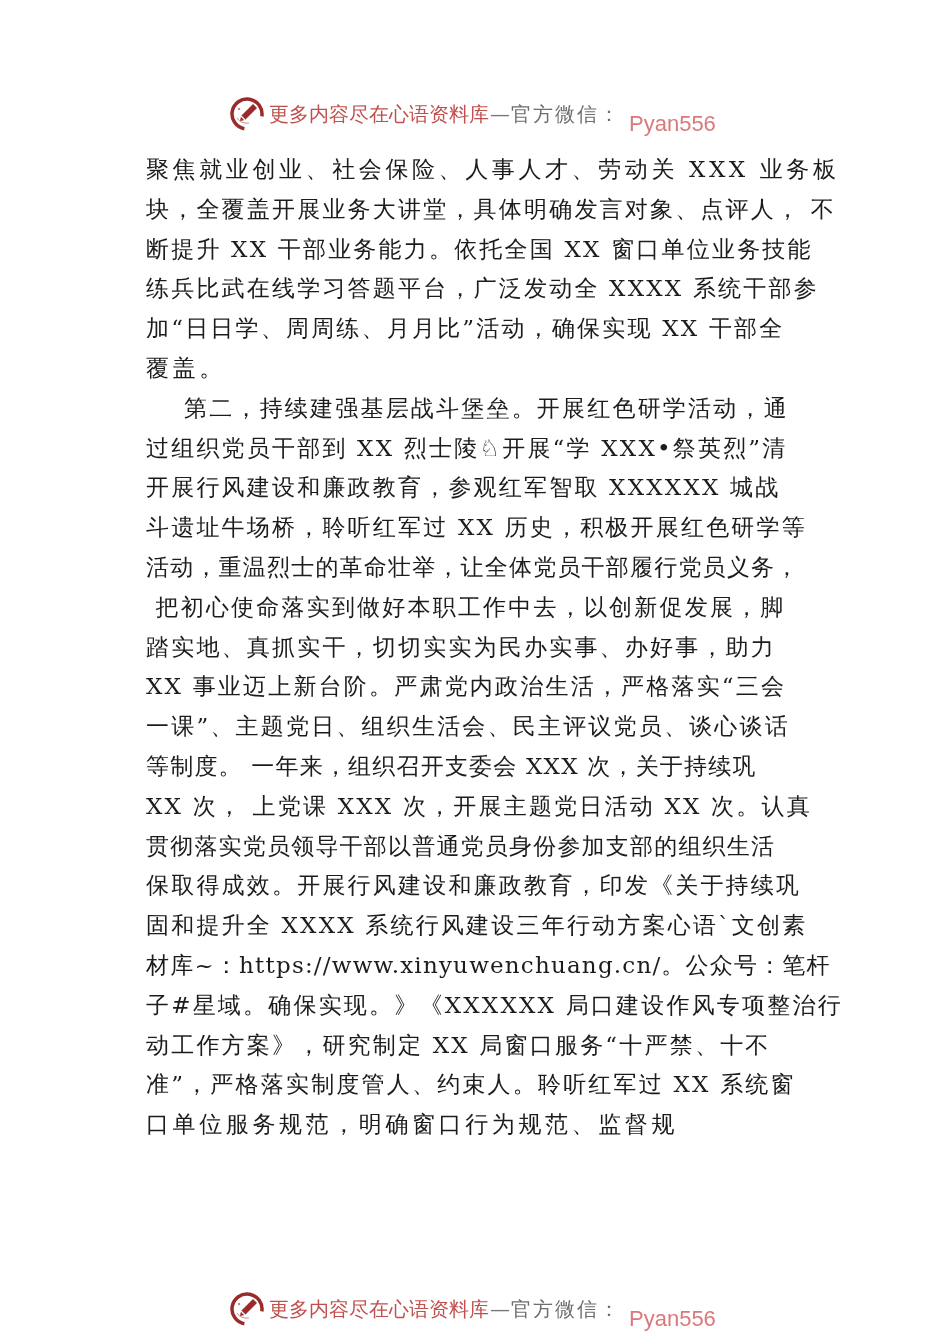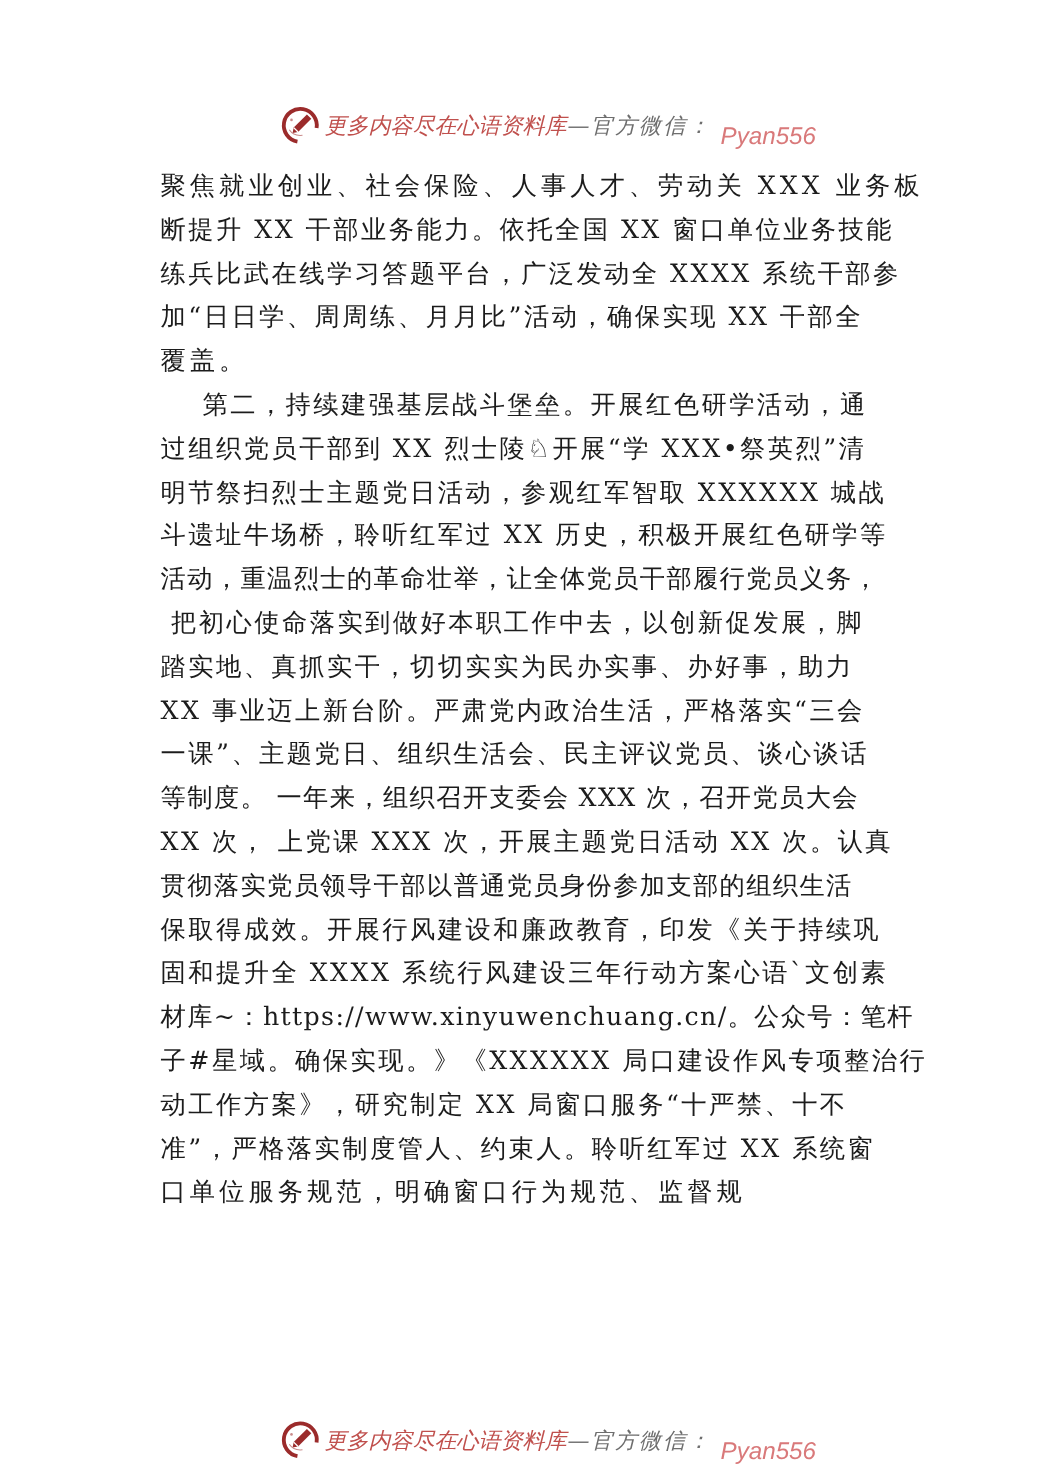--- a/index.html
+++ b/index.html
@@ -10,26 +10,25 @@
     body {
       width: 950px;
       height: 1344px;
       position: relative;
       overflow: hidden;
       font-family: "DejaVu Serif", "Liberation Serif", serif;
       color: #1a1a1a;
     }
     .banner {
       position: absolute;
-      left: 255px;
+      left: 229px;
       height: 40px;
       display: flex;
       align-items: center;
       white-space: nowrap;
-      font-style: italic;
     }
     .banner.top { top: 94px; }
     .banner.bottom { top: 1289px; }
     .banner .logo {
       width: 36px;
       height: 36px;
       margin-right: 4px;
       flex: 0 0 auto;
     }
     .banner .promo {
@@ -86,34 +85,35 @@
     <circle cx="10" cy="13" r="1.2" fill="#c98a8a"></circle>
   </svg>
   <span class="promo">更多内容尽在心语资料库</span>
   <span class="dash">—</span>
   <span class="wechat-label">官方微信：</span>
   <span class="wechat-id">Pyan556</span>
 </div>
 
 <div class="content">
   <div class="line">聚焦就业创业、社会保险、人事人才、劳动关 XXX 业务板</div>
+  <div class="line tight">块，全覆盖开展业务大讲堂，具体明确发言对象、点评人， 不</div>
   <div class="line tight">断提升 XX 干部业务能力。依托全国 XX 窗口单位业务技能</div>
   <div class="line tight">练兵比武在线学习答题平台，广泛发动全 XXXX 系统干部参</div>
   <div class="line tight">加“日日学、周周练、月月比”活动，确保实现 XX 干部全</div>
   <div class="line">覆盖。</div>
   <div class="line tight">    第二，持续建强基层战斗堡垒。开展红色研学活动，通</div>
   <div class="line tight">过组织党员干部到 XX 烈士陵♘开展“学 XXX•祭英烈”清</div>
-  <div class="line tight">明节祭扫烈士主题党日活动，参观红军智取 XXXXXX 城战</div>
+  <div class="line tight">开展行风建设和廉政教育，参观红军智取 XXXXXX 城战</div>
   <div class="line tight">斗遗址牛场桥，聆听红军过 XX 历史，积极开展红色研学等</div>
   <div class="line tighter">活动，重温烈士的革命壮举，让全体党员干部履行党员义务，</div>
   <div class="line tight"> 把初心使命落实到做好本职工作中去，以创新促发展，脚</div>
   <div class="line tight">踏实地、真抓实干，切切实实为民办实事、办好事，助力</div>
   <div class="line tight">XX 事业迈上新台阶。严肃党内政治生活，严格落实“三会</div>
   <div class="line tight">一课”、主题党日、组织生活会、民主评议党员、谈心谈话</div>
-  <div class="line tighter">等制度。 一年来，组织召开支委会 XXX 次，召开党员大会</div>
+  <div class="line tighter">等制度。 一年来，组织召开支委会 XXX 次，关于持续巩</div>
   <div class="line tight">XX 次， 上党课 XXX 次，开展主题党日活动 XX 次。认真</div>
   <div class="line tighter">贯彻落实党员领导干部以普通党员身份参加支部的组织生活</div>
   <div class="line tight">保取得成效。开展行风建设和廉政教育，印发《关于持续巩</div>
   <div class="line tight">固和提升全 XXXX 系统行风建设三年行动方案心语`文创素</div>
   <div class="line tighter">材库~：https://www.xinyuwenchuang.cn/。公众号：笔杆</div>
   <div class="line tight">子#星域。确保实现。》《XXXXXX 局口建设作风专项整治行</div>
   <div class="line tight">动工作方案》，研究制定 XX 局窗口服务“十严禁、十不</div>
   <div class="line tight">准”，严格落实制度管人、约束人。聆听红军过 XX 系统窗</div>
   <div class="line">口单位服务规范，明确窗口行为规范、监督规</div>
 </div>

